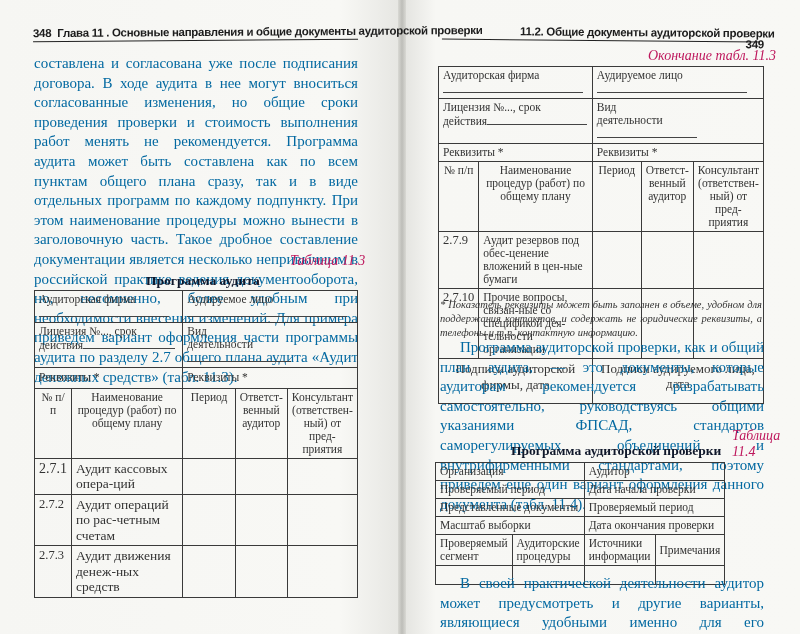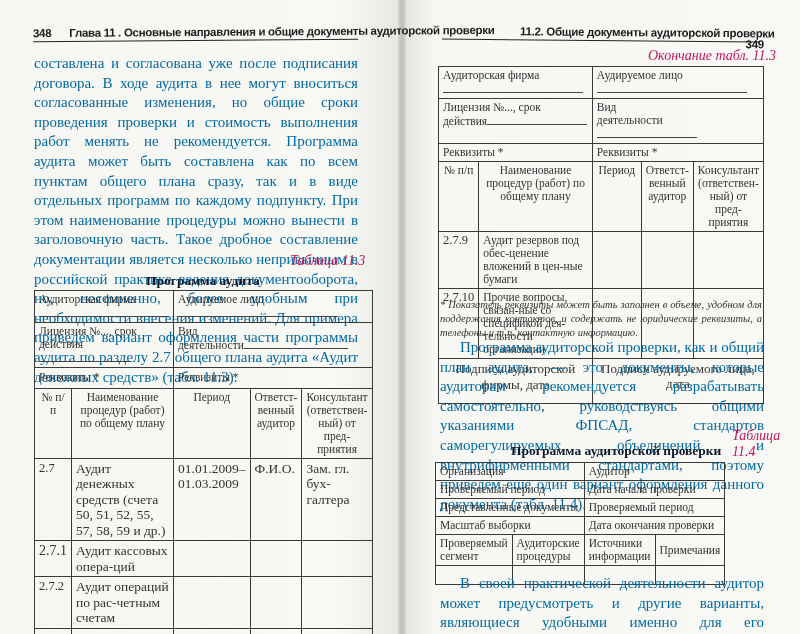--- a/index.html
+++ b/index.html
@@ -20,21 +20,21 @@
   .gutter { position: absolute; left: 398px; top: 0; width: 8px; height: 634px; background: linear-gradient(to right, #d9d9d4, #bdbdb8, #d9d9d4); }
 
   .running-head {
     position: absolute; top: 26px;
     font-family: "Liberation Sans", sans-serif;
     font-weight: bold; font-size: 11.5px; letter-spacing: -0.3px;
     color: #1c1c1c;
     white-space: nowrap;
   }
   .rh-left { left: 33px; width: 325px; border-bottom: 1.5px solid #222; padding-bottom: 2px; transform: rotate(-0.4deg); }
-  .rh-left .pno { margin-right: 18px; }
+  .rh-left .pno { margin-right: 6px; }
   .rh-right { left: 442px; width: 318px; border-bottom: 1.5px solid #222; padding-bottom: 2px; transform: rotate(0.5deg); }
   .rh-right .title { margin-left: 78px; }
   .rh-right .pno { position: absolute; right: -4px; top: 11px; }
 
   .body-text { position: absolute; font-size: 15px; line-height: 19.6px; color: #0369a1; text-align: justify; }
   .body-left { left: 34px; top: 54px; width: 324px; }
   .body-left p { margin: 0; text-indent: 0; }
 
   .tcaption { position: absolute; font-style: italic; font-size: 14px; color: #be185d; }
   .ttitle { position: absolute; font-weight: bold; font-size: 13.5px; color: #0f172a; }
@@ -101,27 +101,20 @@
   <tr style="font-size:11.5px;">
     <td class="ctr" style="font-size:11.5px;line-height:13px;">№ п/п</td>
     <td class="ctr" style="font-size:11.5px;line-height:13px;">Наименование процедур (работ) по общему плану</td>
     <td class="ctr" style="font-size:11.5px;line-height:13px;">Период</td>
     <td class="ctr" style="font-size:11.5px;line-height:13px;">Ответст-венный аудитор</td>
     <td class="ctr" style="font-size:11.5px;line-height:13px;height:52px;">Консультант (ответствен-ный) от пред-приятия</td>
   </tr>
   </tbody>
     <tbody id="left-rows">
       <tr>
-        <td style="font-size: 12.5px;">2.7</td>
-        <td>Аудит денежных средств (счета 50, 51, 52, 55, 57, 58, 59 и др.)</td>
-        <td>01.01.2009– 01.03.2009</td>
-        <td>Ф.И.О.</td>
-        <td>Зам. гл. бух-галтера</td>
-      </tr>
-      <tr>
         <td style="font-size: 14px;">2.7.1</td>
         <td>Аудит кассовых опера-ций</td>
         <td></td>
         <td></td>
         <td></td>
       </tr>
       <tr>
         <td style="font-size: 12.5px; font-family: Liberation Serif, serif;">2.7.2</td>
         <td>Аудит операций по рас-четным счетам</td>
         <td></td>

